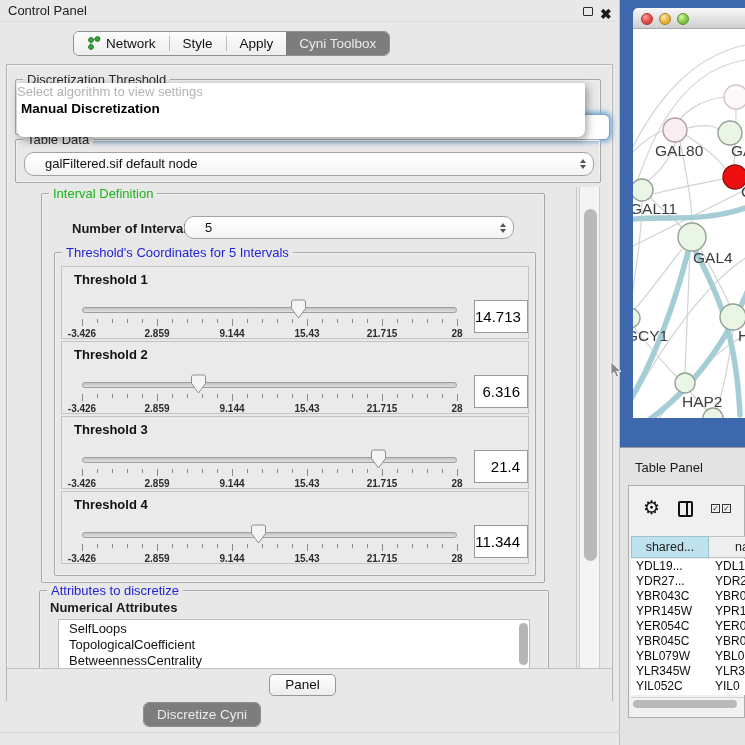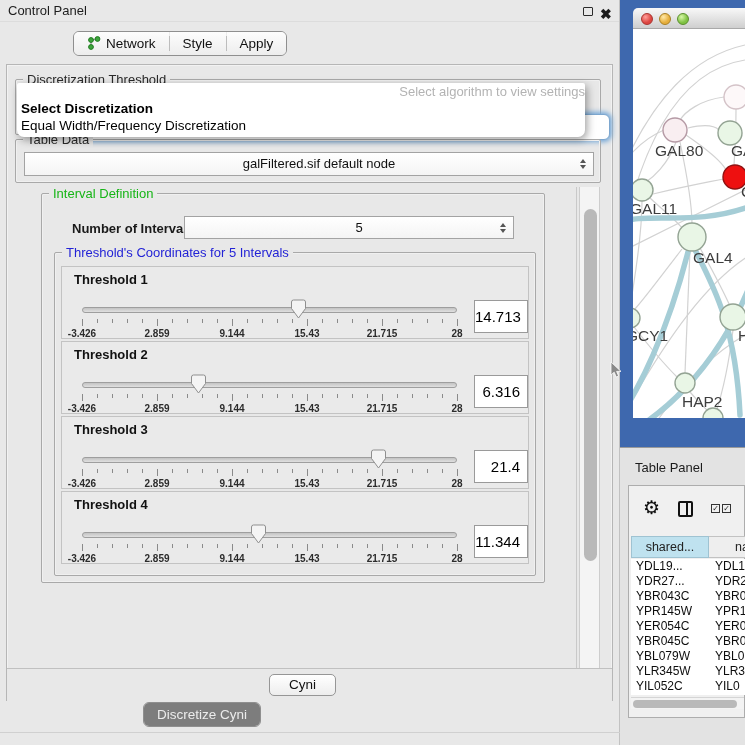--- a/index.html
+++ b/index.html
@@ -30,28 +30,28 @@
   .gtitle.green { color:var(--group-green,#17b517); }
   .gtitle.blue  { color:var(--group-blue,#2323d6); }
   .gtitle.dark  { color:#2a2a2a; }
 
   .algo-group { left:8px; top:14px; width:586px; height:56px; }
   .algo-combo { position:absolute; left:16px; top:34px; width:578px; height:26px; border-radius:6px;
     background:#fff; border:1px solid #7da7cf; box-shadow:0 0 5px 2px var(--focus-ring,#74a7d7); }
 
   .popup { position:absolute; left:10px; top:18px; width:568px; height:54px; background:#ffffff;
     border-radius:2px 2px 7px 7px; box-shadow:2px 3px 9px rgba(0,0,0,.38); z-index:6; }
-  .popup .prompt { height:17px; line-height:17px; text-align:right; color:#b3b3b3; font-size:13px;padding-left:36px; }
+  .popup .prompt { height:17px; line-height:17px; text-align:left; color:#b3b3b3; font-size:13px; }
   .popup .opt { height:17px; line-height:17px; padding-left:4px; font-size:13.5px; color:#000; white-space:nowrap; }
   .popup .opt.sel { font-weight:bold; }
 
   .td-group { left:8px; top:74px; width:586px; height:44px; }
 
-  .combo { position:absolute; background:linear-gradient(#ffffff,#f4f4f4); border:1px solid #a3a3a3; border-radius:0;
-    line-height:22px; padding-left:20px; font-size:13px; color:#111;text-align:center; }
+  .combo { position:absolute; background:linear-gradient(#ffffff,#f4f4f4); border:1px solid #a3a3a3; border-radius:10px;
+    line-height:22px; padding-left:20px; font-size:13px; color:#111; }
   .combo .arrows { position:absolute; right:7px; top:0; height:100%; display:flex; flex-direction:column; justify-content:center; gap:2px; }
   .combo .arrows i { display:block; width:0; height:0; border-left:3.5px solid transparent; border-right:3.5px solid transparent; }
   .combo .arrows i.up { border-bottom:4.5px solid #555; }
   .combo .arrows i.dn { border-top:4.5px solid #555; }
 
   .scrollwrap { position:absolute; left:8px; top:122px; width:590px; height:481px; }
   .scrollcontent { position:absolute; left:0; top:0; width:562px; height:481px; overflow:hidden; border-right:1px solid #c9c9c9;text-decoration:underline; }
   .vscroll { position:absolute; left:564px; top:0; width:21px; height:481px; background:#f4f4f4;
     border-left:1px solid #cdcdcd; border-right:1px solid #cdcdcd; }
   .vthumb { position:absolute; left:3.5px; top:22px; width:13px; height:352px; border-radius:7px; background:#b9b9b9; }
@@ -141,34 +141,36 @@
         <span>Network</span>
       </div>
       <span class="tabsep"></span>
       <div class="tab">
         <span>Style</span>
       </div>
       <span class="tabsep"></span>
       <div class="tab">
         <span>Apply</span>
       </div>
+      <div class="tab sel">
+        <span>Cyni Toolbox</span>
+      </div>
     </div>
 
   <div class="main-panel">
 
     <div class="group algo-group">
       <span class="gtitle dark">Discretization Threshold</span>
       <div class="algo-combo"></div>
     </div>
 
     <div class="popup">
       <div class="prompt">Select algorithm to view settings</div>
       <div id="algo-options">
-          <div class="opt sel">Select Discretization</div>
-          <div class="opt">Equal Width/Frequency Discretization</div>
+          <div class="opt sel">Manual Discretization</div>
         </div>
     </div>
 
     <div class="group td-group">
       <span class="gtitle dark">Table Data</span>
       <div class="combo" style="left:8px; top:12px; width:570px; height:24px;">
         <span>galFiltered.sif default node</span>
         <span class="arrows">
             <i class="up"></i>
             <i class="dn"></i>
@@ -350,29 +352,41 @@
                   <span class="tlab" style="left: 170px;">9.144</span>
                   <span class="tlab" style="left: 245px;">15.43</span>
                   <span class="tlab" style="left: 320px;">21.715</span>
                   <span class="tlab" style="left: 395px;">28</span>
                   <div class="vbox">11.344</div>
                 </div>
               </div>
           </div>
         </div>
 
+        <div class="group attrs-group">
+          <span class="gtitle blue">Attributes to discretize</span>
+          <div class="attrs-title2">Numerical Attributes</div>
+          <div class="attr-list">
+            <div id="attr-items">
+                <div class="attr-item">SelfLoops</div>
+                <div class="attr-item">TopologicalCoefficient</div>
+                <div class="attr-item">BetweennessCentrality</div>
+              </div>
+            <div class="attr-scroll"></div>
+          </div>
+        </div>
 
       </div>
       <div class="vscroll">
         <div class="vthumb"></div>
       </div>
     </div>
 
     <div class="applybar">
-      <div class="apply-btn">Cyni</div>
+      <div class="apply-btn">Panel</div>
     </div>
   </div>
 
   <div class="tabbar bottom" id="bottom-tabs">
       <div class="tab sel">
         <span>Discretize Cyni</span>
       </div>
     </div>
   <div class="cp-bottomline"></div>
 </div>

